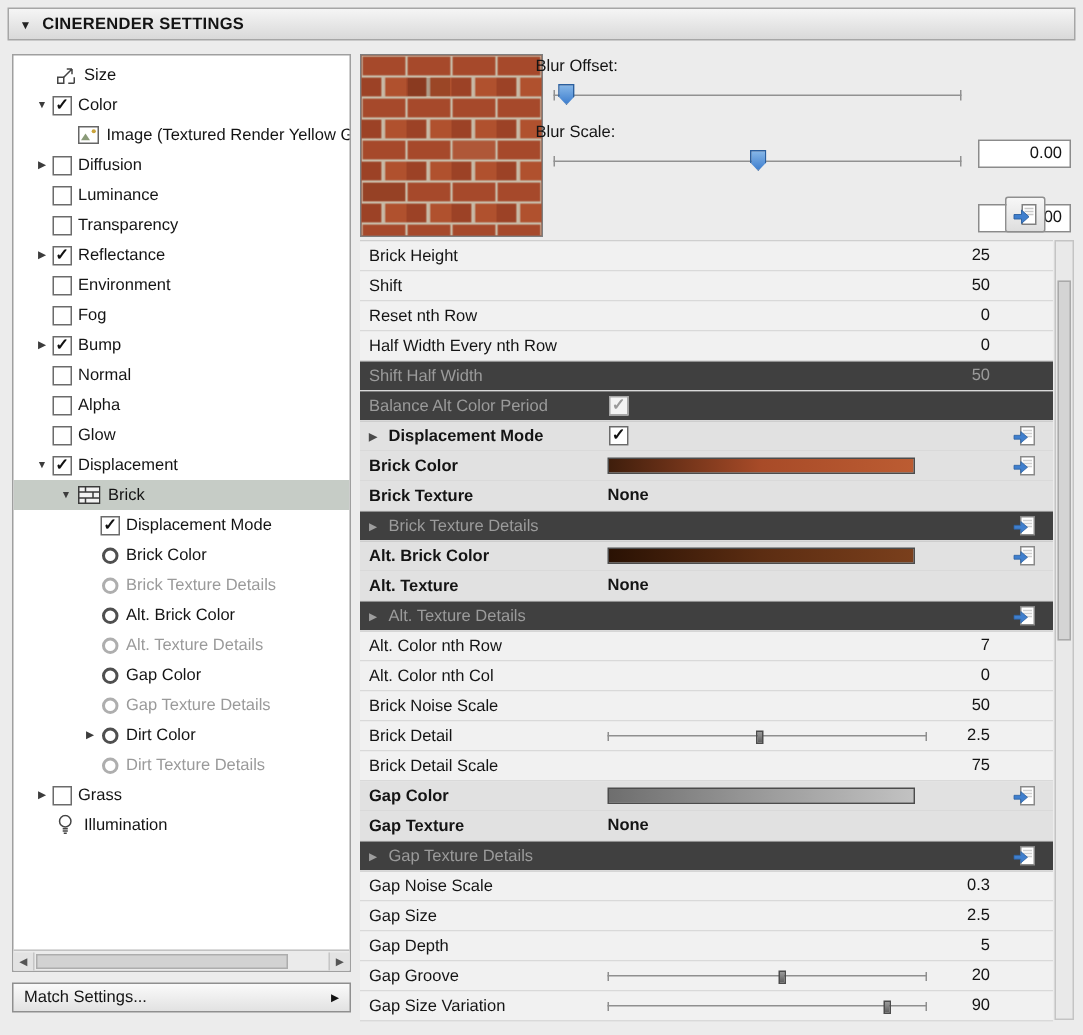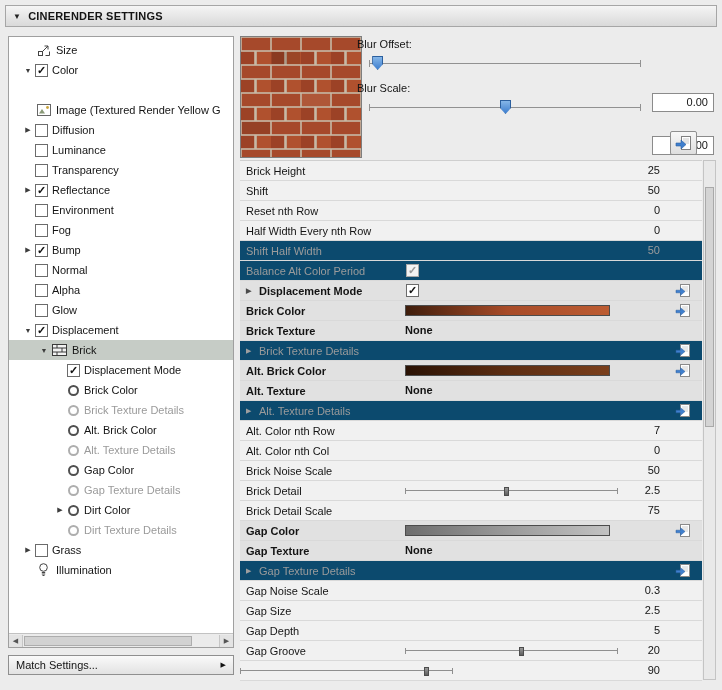--- a/index.html
+++ b/index.html
@@ -52,21 +52,21 @@
   .shandle{position:absolute;top:1px;width:11px;height:14px;background:linear-gradient(#85b6e8,#3f7fce);border:1px solid #2b5f9e;clip-path:polygon(0 0,100% 0,100% 58%,50% 100%,0 58%);}
   .valbox{position:absolute;left:652px;width:62px;height:19px;background:#fff;border:1px solid #8b8b8b;text-align:right;line-height:17px;padding-right:5px;margin-top:40px;}
   #val-offset{top:53px;}
   #val-scale{top:96px;}
   #transfer{position:absolute;left:670px;top:131px;width:27px;height:24px;border:1px solid #8f8f8f;border-radius:2px;background:linear-gradient(#f7f7f7,#dedede);display:flex;align-items:center;justify-content:center;}
 
   
   #param-table{position:absolute;left:240px;top:160px;width:462px;border-top:1px solid #cfcfcf;}
   .prow{height:20px;display:flex;align-items:center;border-bottom:1px solid #d9d9d9;background:#f1f1f1;}
   .prow.bold{font-weight:bold;background:#e1e1e1;}
-  .prow.pdisabled{color:#9b9b9b;background:#0c4a6e;}
+  .prow.pdisabled{color:#9b9b9b;background:#404040;}
   .plabel{flex:0 0 165px;display:flex;align-items:center;height:100%;overflow:hidden;white-space:nowrap;padding-left:6px;}
   .pexp{width:13px;flex:0 0 13px;text-align:left;font-size:7px;color:#4a4a4a;}
   .prow.pdisabled .pexp{color:#9f9f9f;}
   .pval{flex:1;position:relative;height:100%;}
   .pnum{position:absolute;right:42px;top:0;line-height:19px;}
   .ptxt{position:absolute;left:0;top:0;line-height:19px;}
   .pval .cb{position:absolute;left:1px;top:3px;}
   .swatch{position:absolute;left:0;top:4px;width:205px;height:11px;border:1px solid #4c4c4c;}
   .ptrack{position:absolute;left:0;top:9px;width:213px;border-top:1px solid #8f8f8f;}
   .ptrack::before,.ptrack::after{content:"";position:absolute;top:-3px;width:1px;height:6px;background:#8f8f8f;}
@@ -97,21 +97,21 @@
             <path d="M5 9 L11 3 M11 3 h-3.5 M11 3 v3.5 M8.5 12.5 h4 M12.5 12.5 v-4" fill="none" stroke="#444"></path>
           </svg>
         </span>
         <span class="tlabel">Size</span>
       </div>
       <div class="titem" style="padding-left: 12px;">
         <span class="texp">▼</span>
         <span class="cb">✓</span>
         <span class="tlabel">Color</span>
       </div>
-      <div class="titem" style="padding-left: 12px; margin-top: 20px;">
+      <div class="titem" style="padding-left: 27px;">
         <span class="texp"></span>
         <span class="ticon">
           <svg width="14" height="12" viewBox="0 0 14 12">
             <rect x="0.5" y="0.5" width="13" height="11" fill="#fff" stroke="#666"></rect>
             <path d="M2 9.5 L5 5 L8 9.5 Z" fill="#8a9a78"></path>
             <circle cx="10.5" cy="3.5" r="1.4" fill="#caa43c"></circle>
           </svg>
         </span>
         <span class="tlabel">Image (Textured Render Yellow G</span>
       </div>
@@ -545,20 +545,23 @@
         <span class="ptext">Gap Groove</span>
       </div>
       <div class="pval">
         <span class="ptrack">
           <span class="phandle" style="left: calc(55% - 3px);"></span>
         </span>
         <span class="pnum">20</span>
       </div>
     </div>
     <div class="prow">
+      <div class="plabel">
+        <span class="ptext">Gap Size Variation</span>
+      </div>
       <div class="pval">
         <span class="ptrack">
           <span class="phandle" style="left: calc(88% - 3px);"></span>
         </span>
         <span class="pnum">90</span>
       </div>
     </div>
   </div>
 <div id="vscroll">
   <div id="vthumb"></div>

